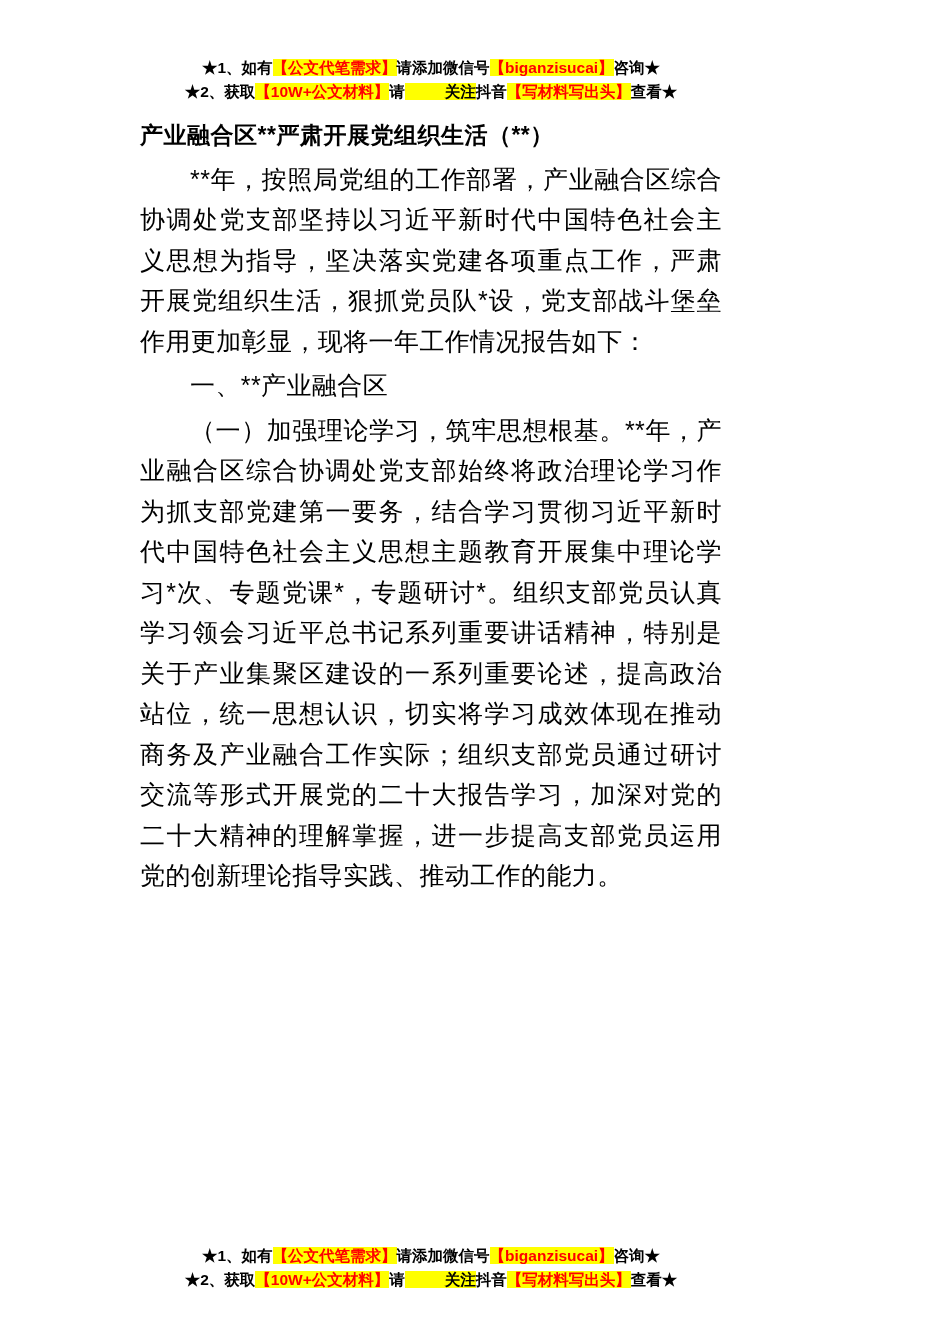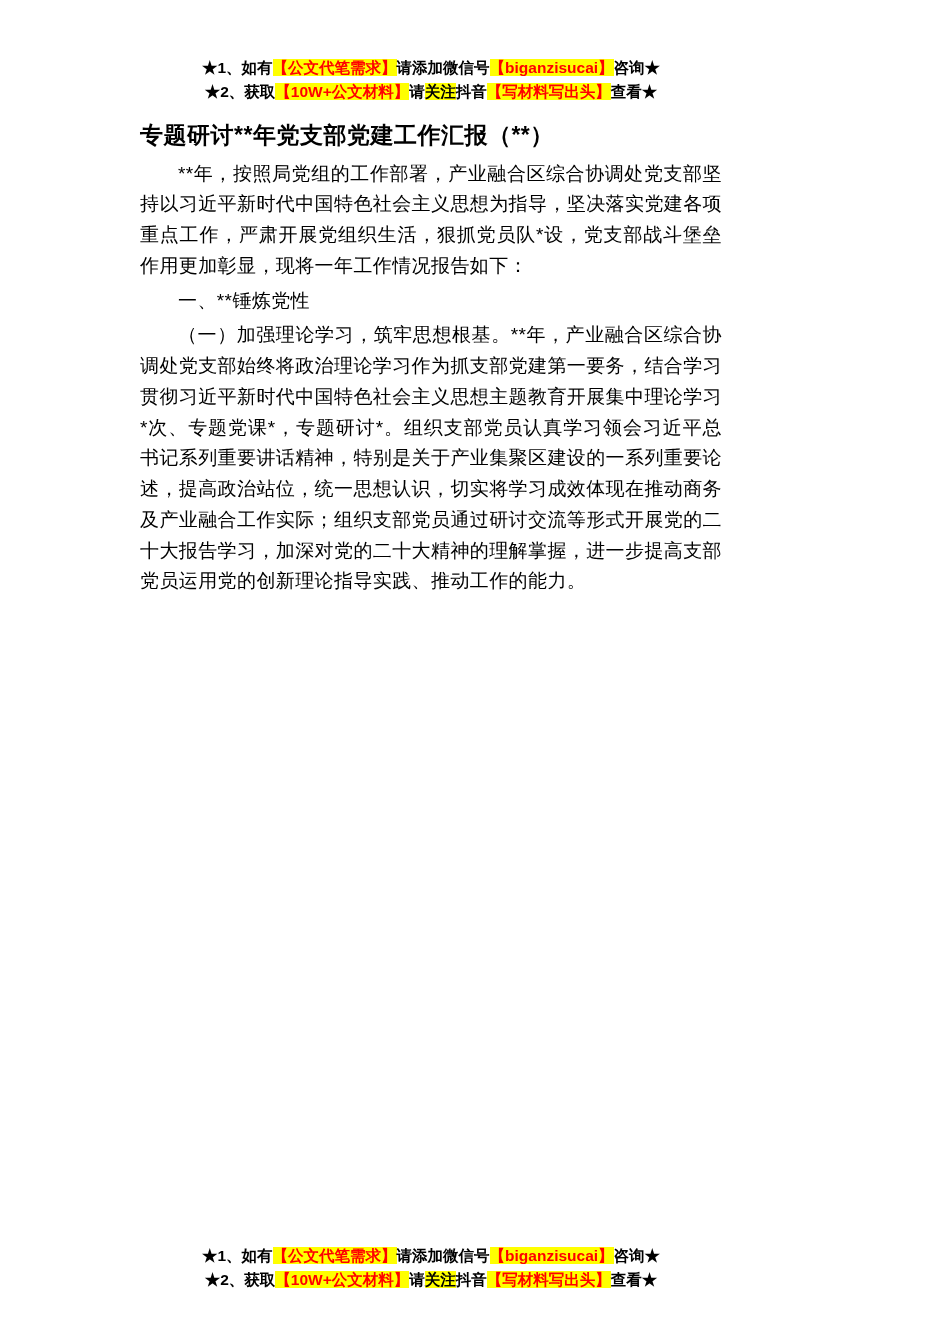--- a/index.html
+++ b/index.html
@@ -30,41 +30,41 @@
     line-height: 1.55;
     letter-spacing: 0px;
     white-space: nowrap;
   }
   .promo-line {
     display: block;
   }
   .promo .star { color: #000; }
   .promo .plain { color: #000; }
   .promo .red { color: #ff0000; background: #ffff00; }
-  .promo .hl { background: #ffff00; color: #000; }
+  .promo .hl { background: #ffff00; color: #000; padding-left: 40px; }
   .promo .hl-red { background: #ffff00; color: #ff0000; }
 
   .top-promo { margin-bottom: 14px; }
 
   .bottom-promo {
     position: absolute;
     left: 0;
     right: 0;
     bottom: 52px;
   }
 
   
   .doc-title {
     font-size: 23px;
     line-height: 1.5;
     margin: 0 0 6px 0;
     letter-spacing: 0.5px;
   }
   p.para {
-    font-size: 19px;
+    font-size: 25px;
     line-height: 1.62;
     margin: 4px 0 2px 0;
     text-align: justify;
     text-justify: inter-ideograph;
     text-indent: 2em;
     letter-spacing: 0.4px;
   }
 </style>
 </head>
 <body>
@@ -73,24 +73,24 @@
 
   <div class="promo top-promo">
     <span class="promo-line">
       <span class="star">★</span><span class="plain">1、如有</span><span class="hl-red">【</span><span class="red">公文代笔需求</span><span class="hl-red">】</span><span class="plain">请添加微信号</span><span class="hl-red">【</span><span class="red">biganzisucai</span><span class="hl-red">】</span><span class="plain">咨询</span><span class="star">★</span>
     </span>
     <span class="promo-line">
       <span class="star">★</span><span class="plain">2、获取</span><span class="hl-red">【</span><span class="red">10W+公文材料</span><span class="hl-red">】</span><span class="plain">请</span><span class="hl">关注</span><span class="plain">抖音</span><span class="hl-red">【</span><span class="red">写材料写出头</span><span class="hl-red">】</span><span class="plain">查看</span><span class="star">★</span>
     </span>
   </div>
 
-  <h1 class="doc-title">专题研讨**年党支部党建工作汇报（**）</h1>
+  <h1 class="doc-title">产业融合区**严肃开展党组织生活（**）</h1>
 
   <p class="para">**年，按照局党组的工作部署，产业融合区综合协调处党支部坚持以习近平新时代中国特色社会主义思想为指导，坚决落实党建各项重点工作，严肃开展党组织生活，狠抓党员队*设，党支部战斗堡垒作用更加彰显，现将一年工作情况报告如下：</p>
-  <p class="para">一、**锤炼党性</p>
+  <p class="para">一、**产业融合区</p>
   <p class="para">（一）加强理论学习，筑牢思想根基。**年，产业融合区综合协调处党支部始终将政治理论学习作为抓支部党建第一要务，结合学习贯彻习近平新时代中国特色社会主义思想主题教育开展集中理论学习*次、专题党课*，专题研讨*。组织支部党员认真学习领会习近平总书记系列重要讲话精神，特别是关于产业集聚区建设的一系列重要论述，提高政治站位，统一思想认识，切实将学习成效体现在推动商务及产业融合工作实际；组织支部党员通过研讨交流等形式开展党的二十大报告学习，加深对党的二十大精神的理解掌握，进一步提高支部党员运用党的创新理论指导实践、推动工作的能力。</p>
 
   <div class="promo bottom-promo">
     <span class="promo-line">
       <span class="star">★</span><span class="plain">1、如有</span><span class="hl-red">【</span><span class="red">公文代笔需求</span><span class="hl-red">】</span><span class="plain">请添加微信号</span><span class="hl-red">【</span><span class="red">biganzisucai</span><span class="hl-red">】</span><span class="plain">咨询</span><span class="star">★</span>
     </span>
     <span class="promo-line">
       <span class="star">★</span><span class="plain">2、获取</span><span class="hl-red">【</span><span class="red">10W+公文材料</span><span class="hl-red">】</span><span class="plain">请</span><span class="hl">关注</span><span class="plain">抖音</span><span class="hl-red">【</span><span class="red">写材料写出头</span><span class="hl-red">】</span><span class="plain">查看</span><span class="star">★</span>
     </span>
   </div>

